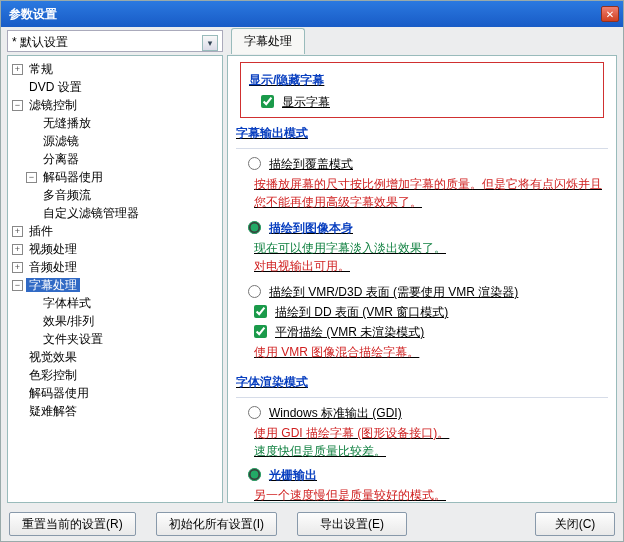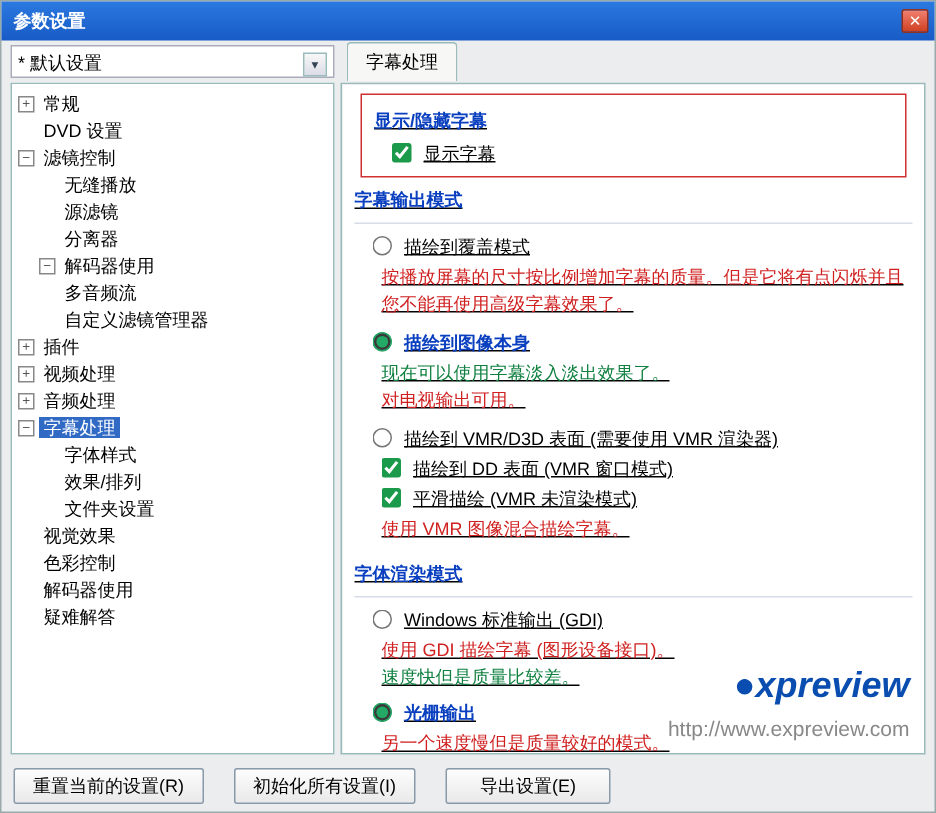--- a/index.html
+++ b/index.html
@@ -146,26 +146,23 @@
       <div class="desc red">使用 GDI 描绘字幕 (图形设备接口)。</div>
       <div class="desc green">速度快但是质量比较差。</div>
 
       <div style="height:4px"></div>
       <div class="radio-row">
         <input type="radio" name="rend" checked="" style="">
         <b style="color:#0a40c0">光栅输出</b>
       </div>
       <div class="desc red">另一个速度慢但是质量较好的模式。</div>
 
-      <div class="watermark">
-        <div class="wm-logo"><span class="x">●x</span><span>preview</span></div>
-        <div class="wm-url">http://www.expreview.com</div>
-      </div>
     </div>
   </div>
 
   <div class="btn-row">
     <div class="btn">重置当前的设置(R)</div>
     <div class="btn">初始化所有设置(I)</div>
     <div class="btn">导出设置(E)</div>
     <div class="spacer"></div>
+    <div class="btn" style="min-width:80px">关闭(C)</div>
   </div>
 </div>
 
 </body></html>

